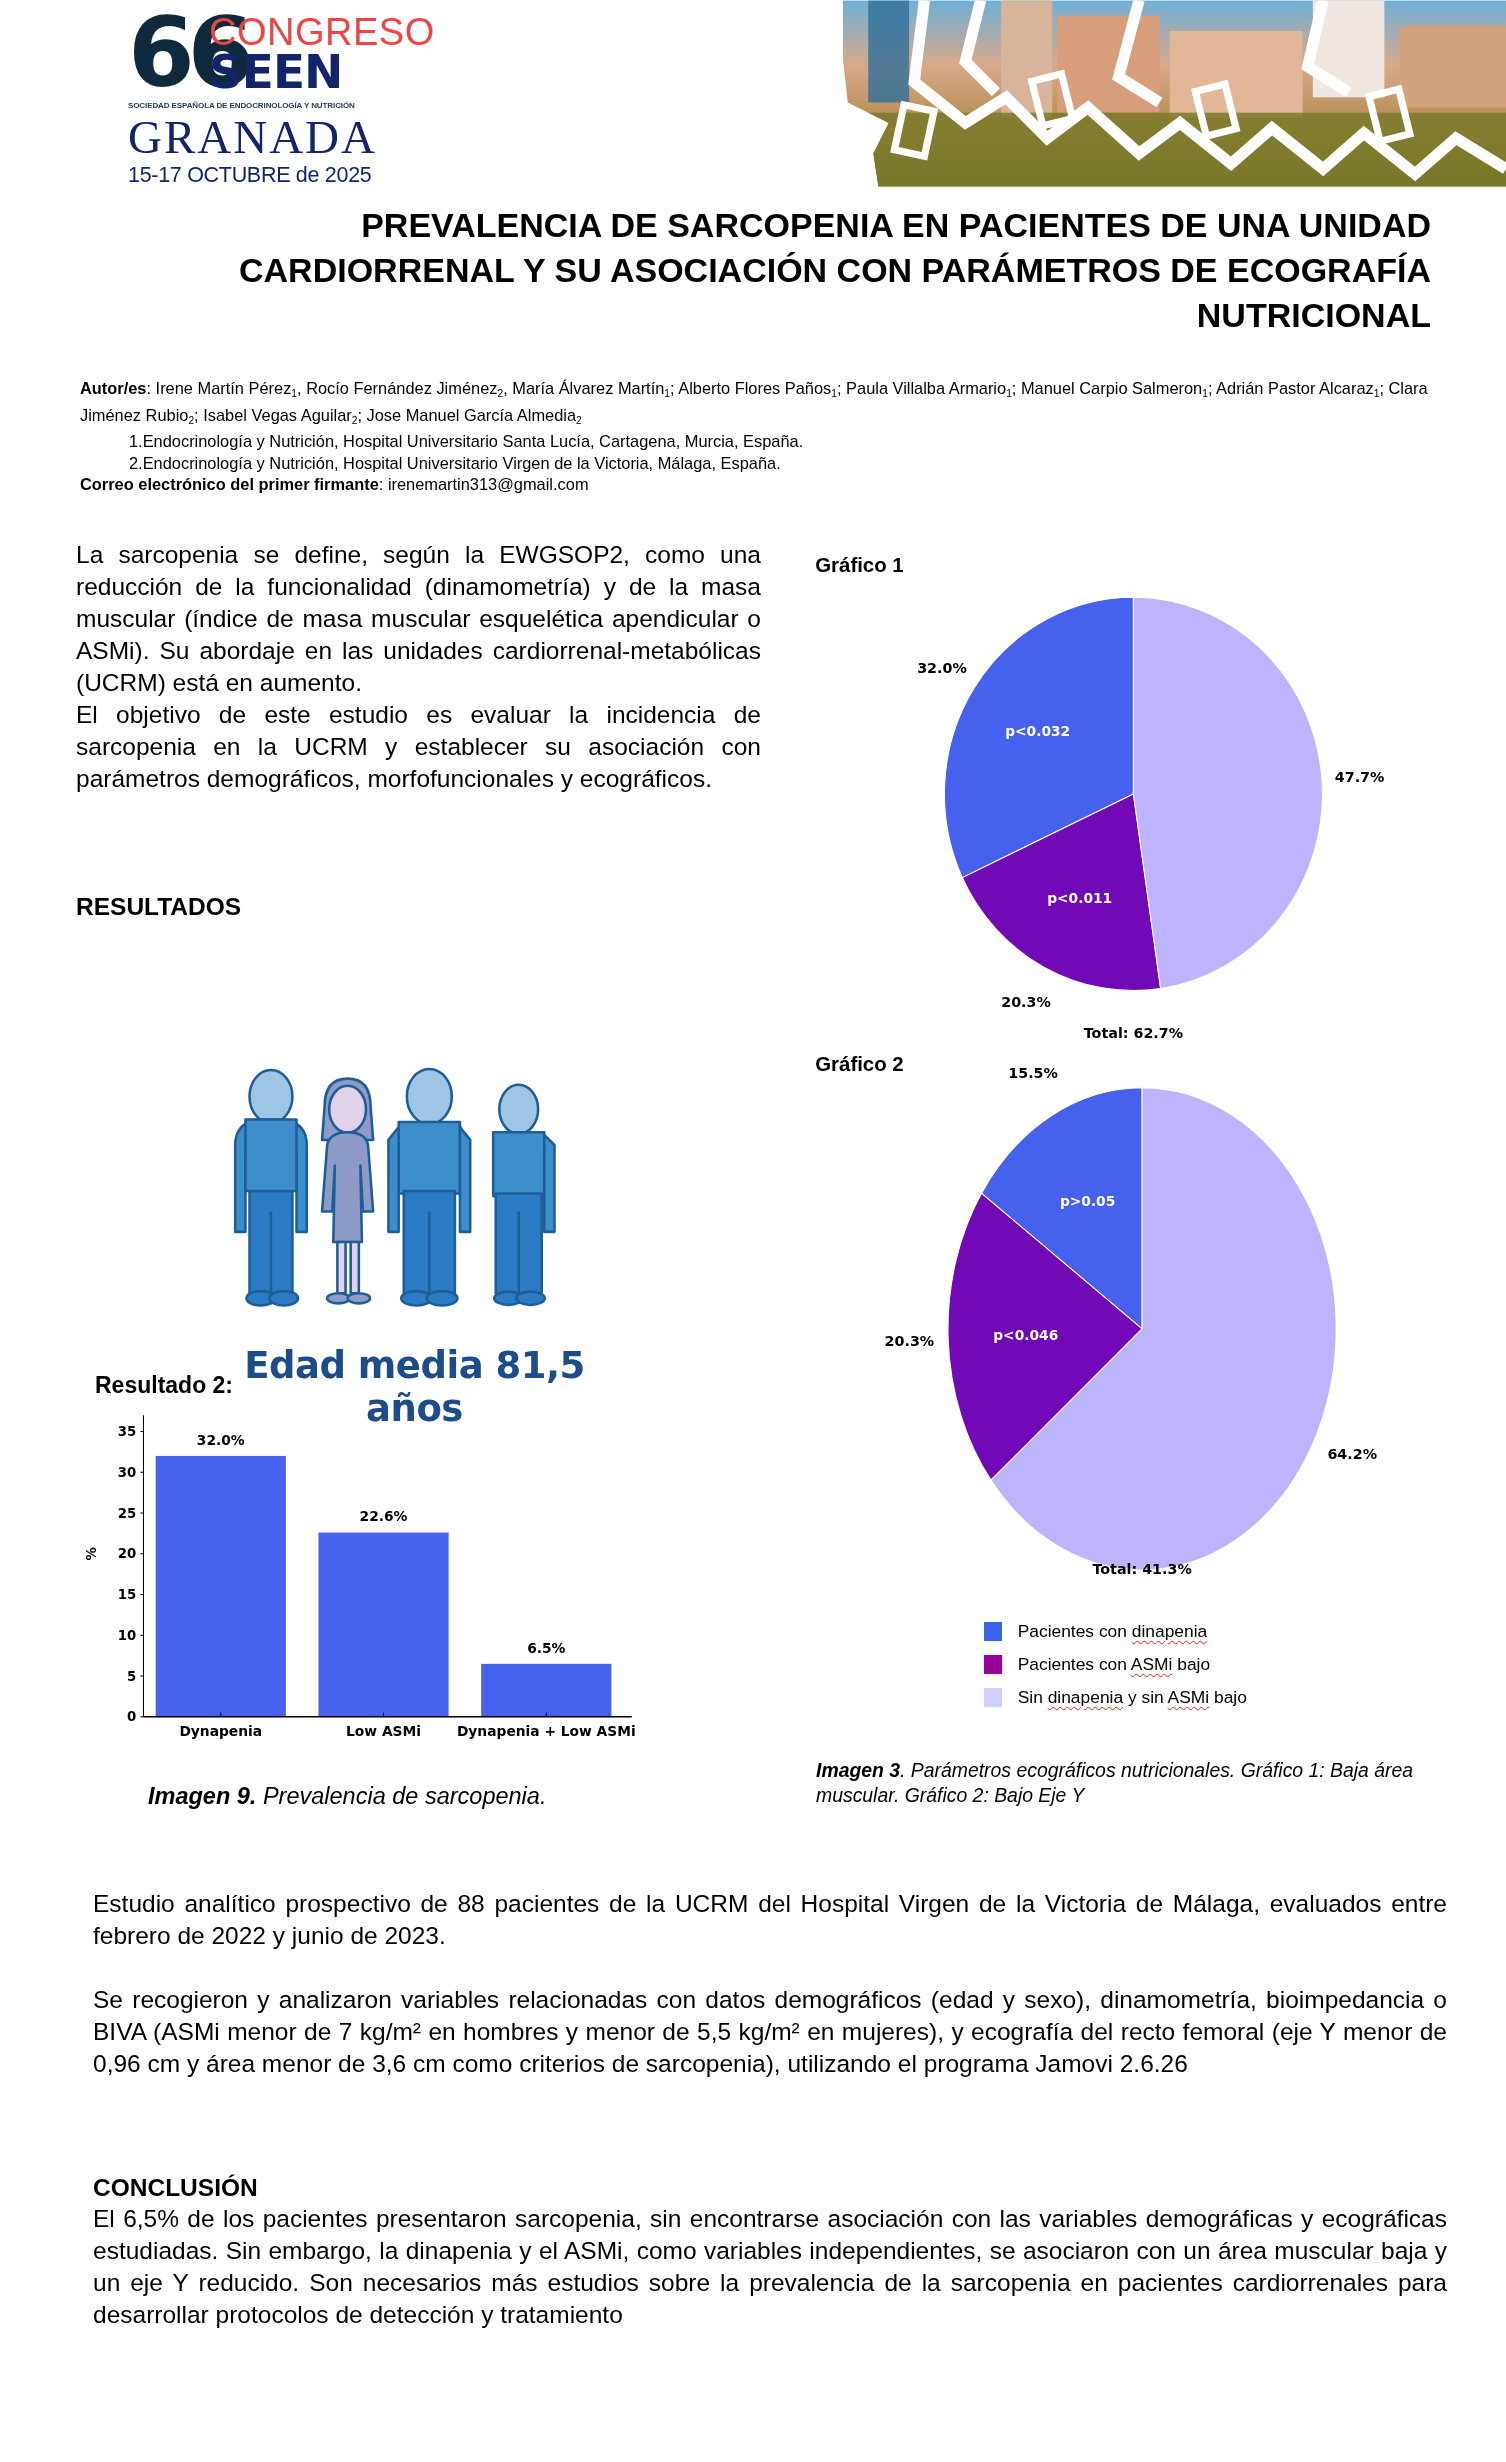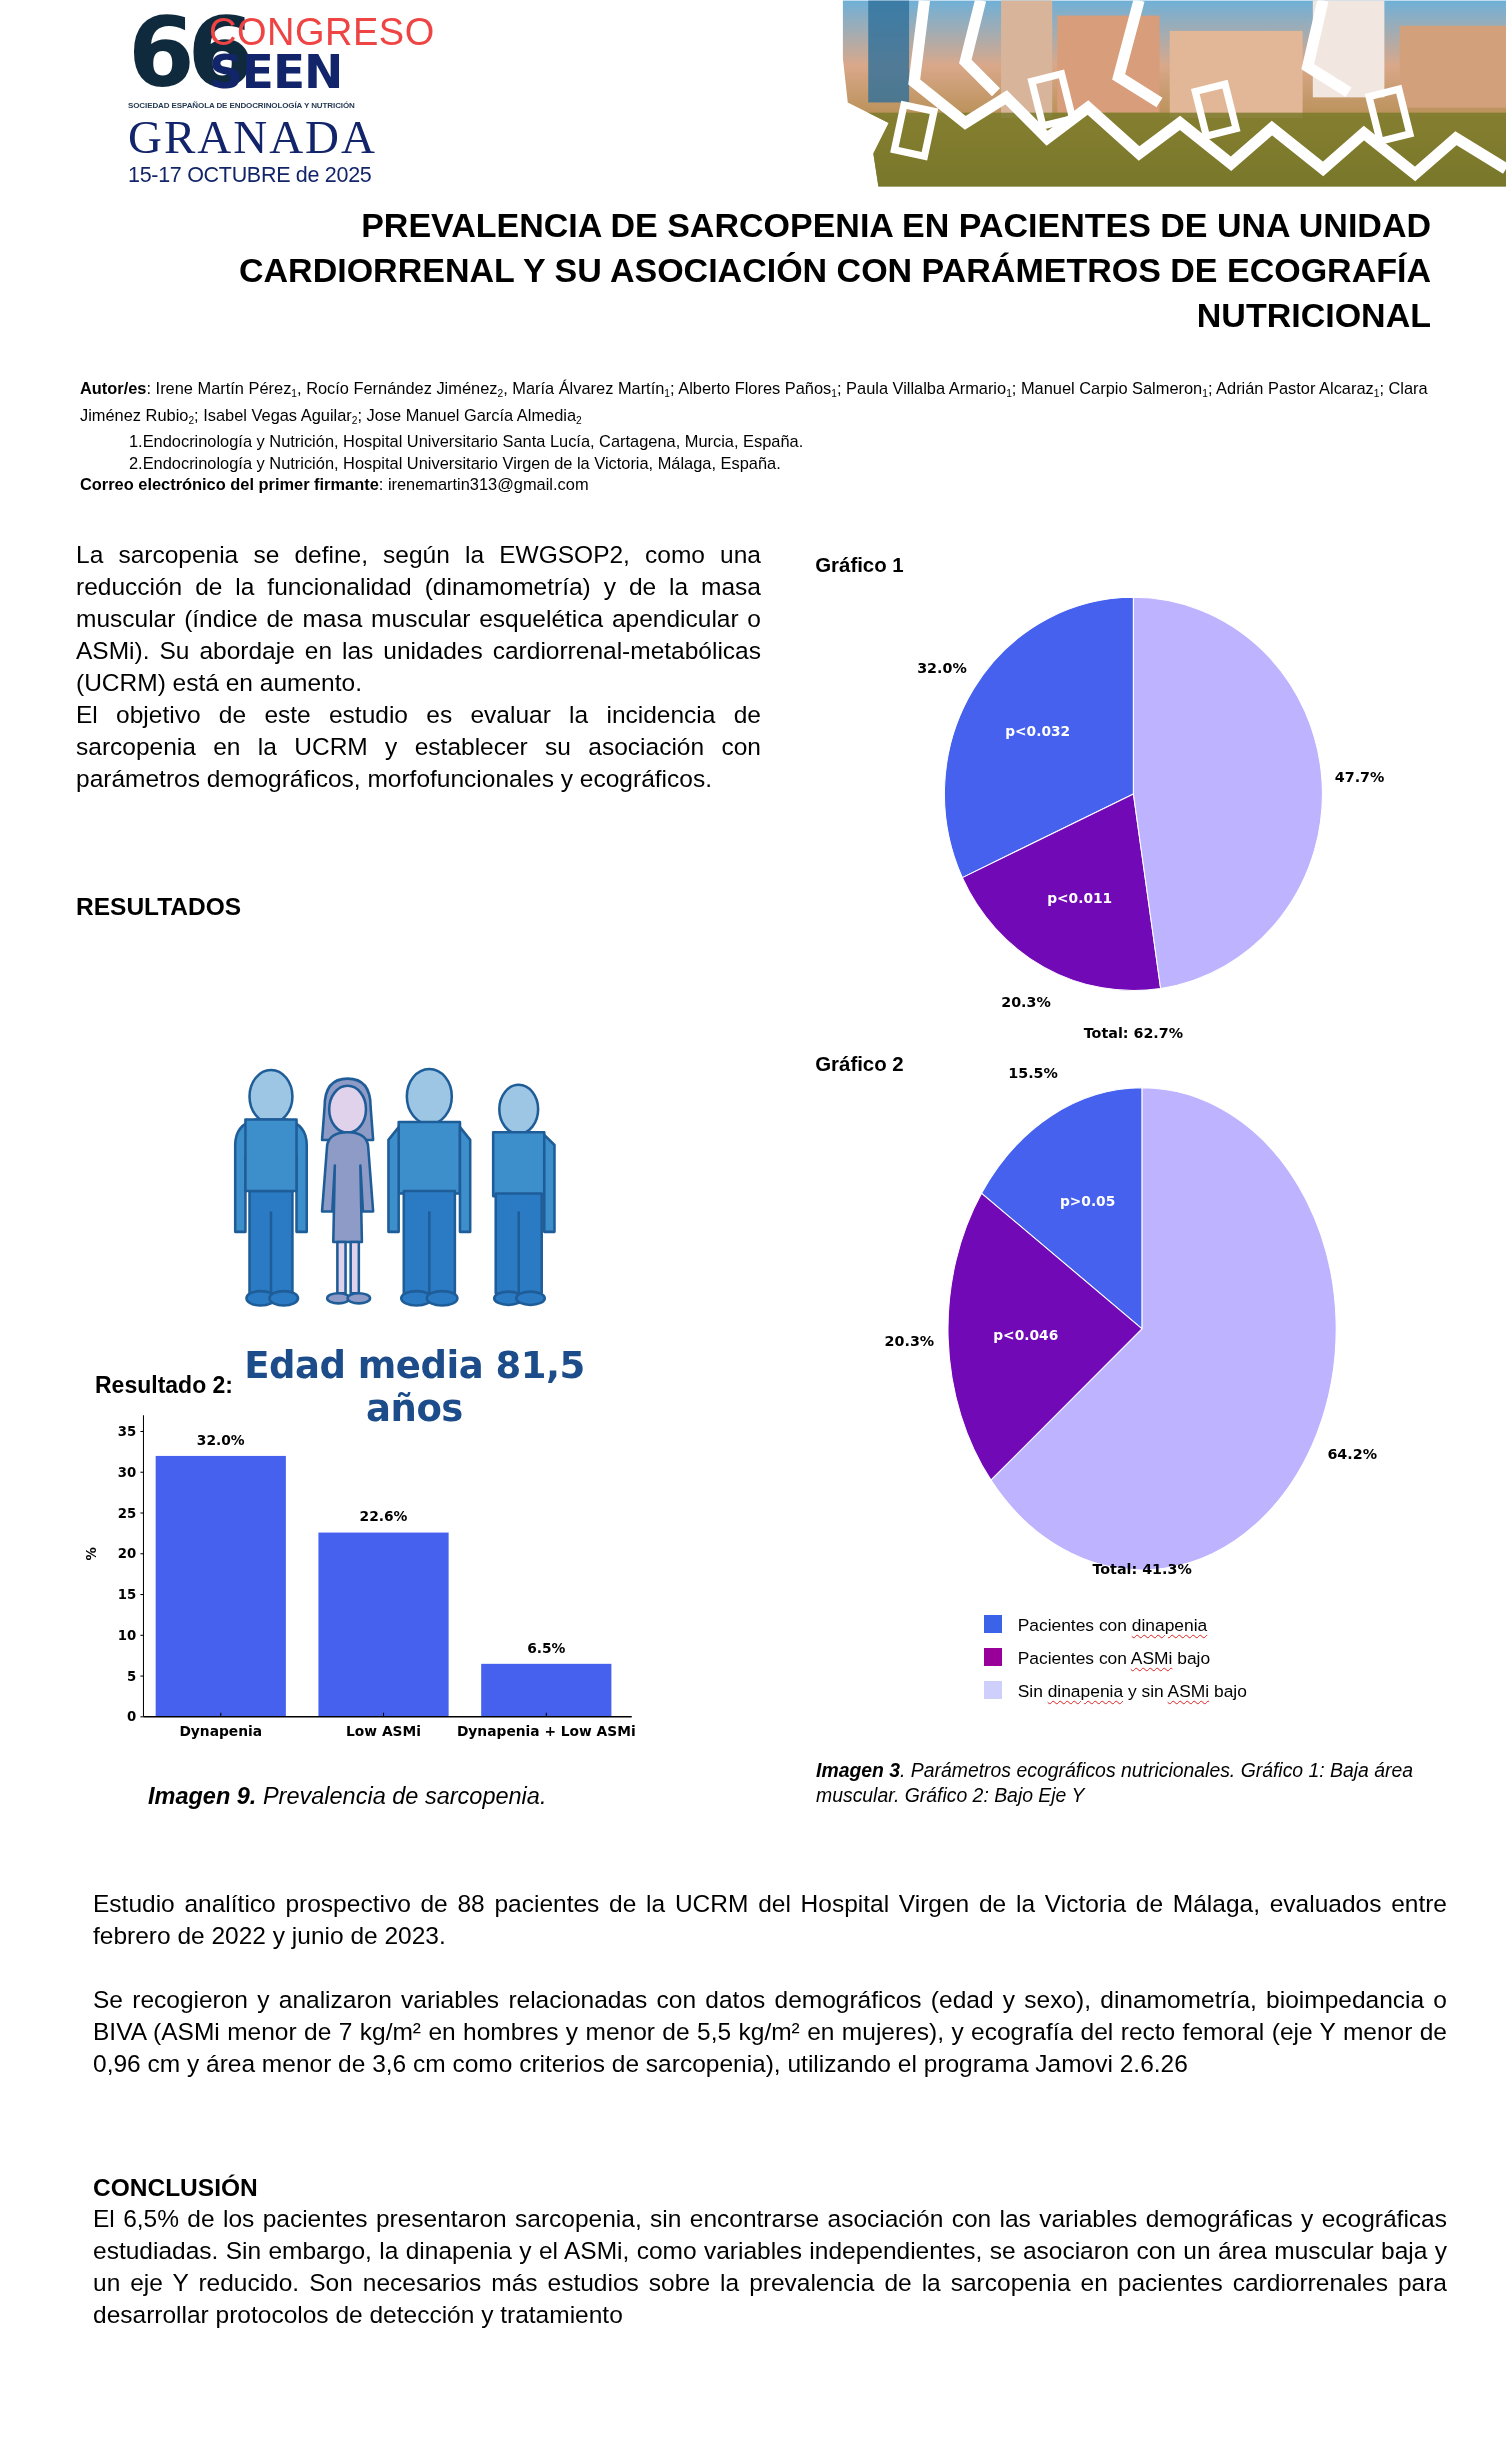--- a/index.html
+++ b/index.html
@@ -28,21 +28,21 @@
   #intro { left:76px; top:539px; width:685px; }
   #results { left:76px; top:891px; width:669px; }
   #people { left:225px; top:1058px; width:378px; height:266px; }
   #edad { left:215px; top:1344px; width:399px; font-weight:bold; font-size:37px; color:#1c4c8a; text-align:center; font-family:"DejaVu Sans", sans-serif; letter-spacing:-0.5px; }
   #res2 { left:95px; top:1372px; font-weight:bold; font-size:23px; }
   #bar-chart { left:77px; top:1410px; width:588px; height:358px; }
   #cap2 { left:148px; top:1783px; font-size:23.5px; font-style:italic; }
   #pie1 { left:782px; top:547px; width:664px; height:501px; }
   #pie2 { left:782px; top:1045px; width:664px; height:537px; }
   #legend { left:984px; top:1615px; width:358px; }
-  #legend .row { display:flex; align-items:flex-start; height:33px; font-size:17.4px; }
+  #legend .row { display:flex; align-items:center; height:33px; font-size:17.4px; }
   #legend .sw { width:18.4px; height:18.4px; margin-right:15.3px; }
   #legend .squig { text-decoration:underline wavy #e02020; text-decoration-thickness:0.5px; text-underline-offset:3.1px; }
   #cap3 { left:816px; top:1758px; width:613px; font-size:19.4px; line-height:24.5px; font-style:italic; }
   #materials { left:93px; top:1888px; width:1354px; }
   #materials p, #conclusion p { margin:0; }
   #conclusion { left:93px; top:2172px; width:1354px; }
   .gap { height:32px; }
   svg text { font-family:"DejaVu Sans", sans-serif; }
 </style>
 </head>

